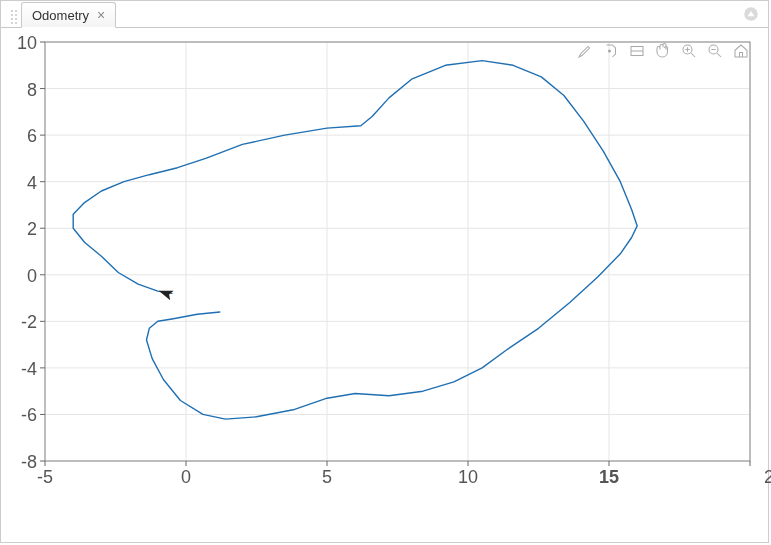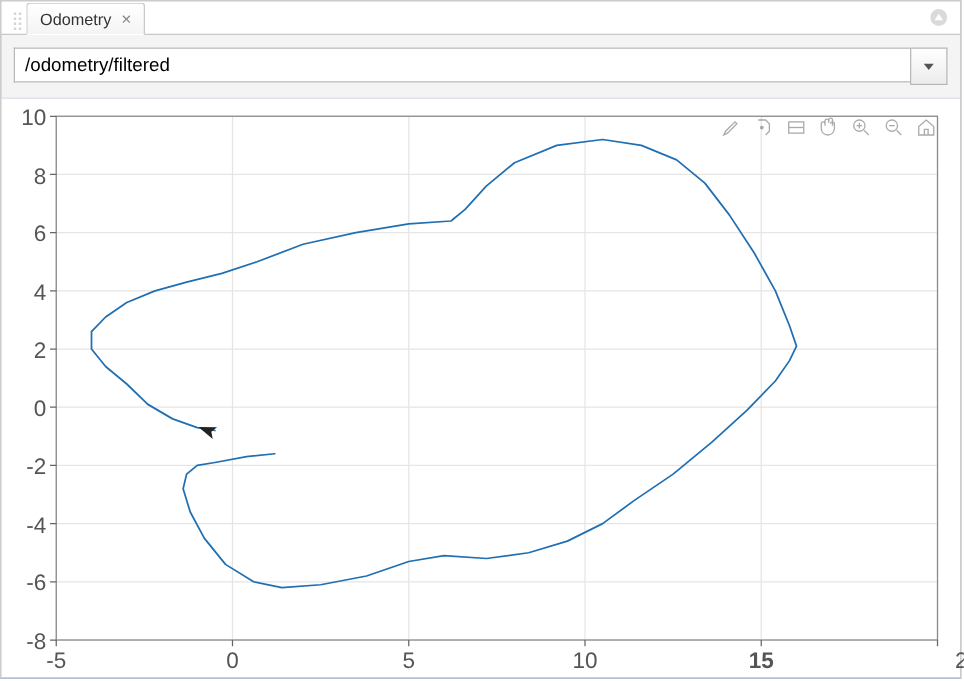--- a/index.html
+++ b/index.html
@@ -162,30 +162,20 @@
       <span class="close">×</span>
     </div>
     <div class="gear">
       <svg viewBox="0 0 24 24">
           <circle cx="12" cy="12" r="9" fill="#bdbdbd"></circle>
           <polygon points="12,8 16.5,15 7.5,15" fill="#fff"></polygon>
         </svg>
     </div>
   </div>
 
-  <div class="toolbar">
-    <div class="topic-select">
-      <input class="topic-input" value="/odometry/filtered" style="">
-      <div class="topic-btn">
-        <svg viewBox="0 0 10 10">
-            <polygon points="1,3 9,3 5,8" fill="#555"></polygon>
-          </svg>
-      </div>
-    </div>
-  </div>
 
   <div class="plot-wrap">
     <svg class="plot" id="plot-svg" preserveAspectRatio="none" viewBox="0 0 755 455" width="755" height="455">
         <line x1="40" x2="40" y1="429" y2="10" stroke="#e5e5e5" stroke-width="1"></line>
         <line x1="181" x2="181" y1="429" y2="10" stroke="#e5e5e5" stroke-width="1"></line>
         <line x1="322" x2="322" y1="429" y2="10" stroke="#e5e5e5" stroke-width="1"></line>
         <line x1="463" x2="463" y1="429" y2="10" stroke="#e5e5e5" stroke-width="1"></line>
         <line x1="604" x2="604" y1="429" y2="10" stroke="#e5e5e5" stroke-width="1"></line>
         <line x1="745" x2="745" y1="429" y2="10" stroke="#e5e5e5" stroke-width="1"></line>
         <line y1="429" y2="429" x1="40" x2="745" stroke="#e5e5e5" stroke-width="1"></line>

